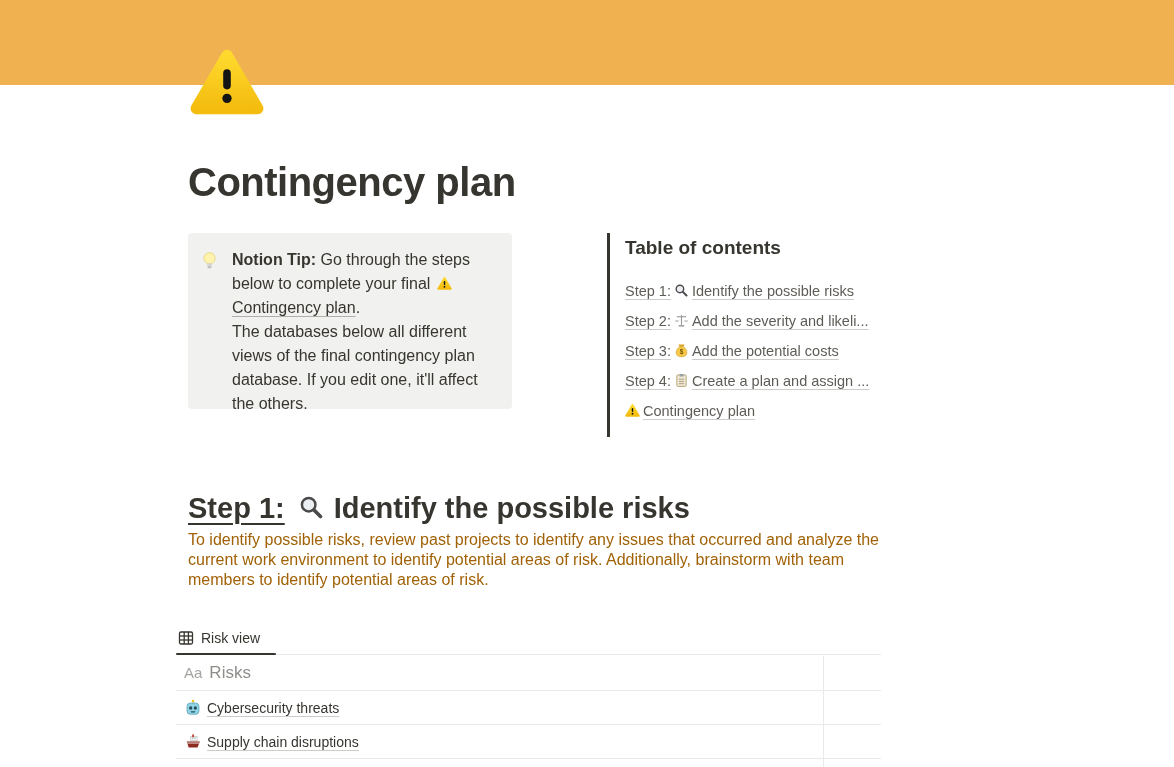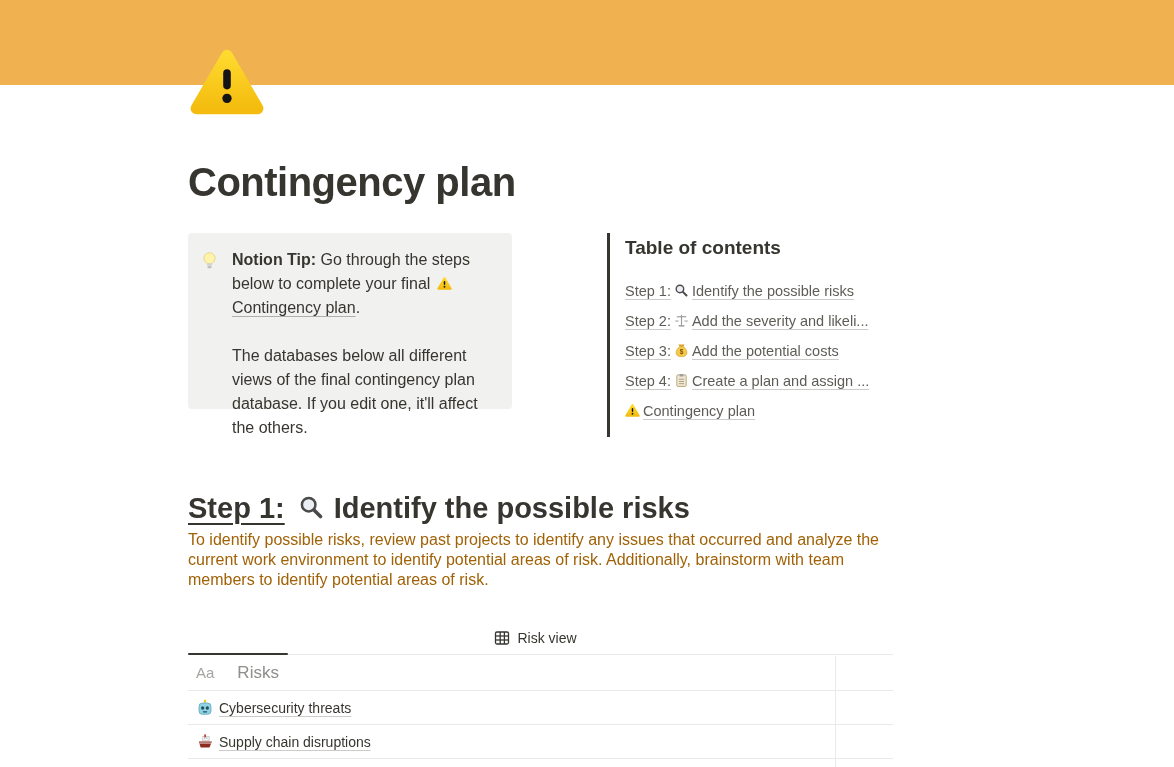--- a/index.html
+++ b/index.html
@@ -15,21 +15,21 @@
   .page-title { position:absolute; left:188px; top:158px; font-size:40px; font-weight:700;
                 letter-spacing:-0.5px; line-height:48px; color:#37352F; }
 
   
   .callout { position:absolute; left:188px; top:233px; width:324px; height:176px;
              background:#F1F1EF; border-radius:4px; padding:15px 16px 15px 12px;
              display:flex; gap:8px; }
   .callout-icon { width:24px; flex:0 0 24px; padding-top:2px; }
   .callout-icon svg { width:19px; height:22px; }
   .callout-body { font-size:16px; line-height:24px; color:#37352F; }
-  .callout-body p + p { margin-top:24px; }
+  .callout-body p + p { }
   .inline-warning svg { width:15px; height:15px; vertical-align:-2px; margin:0 3px 0 2px; }
   .inline-link { color:#37352F; text-decoration:underline;
                  text-decoration-color:rgba(55,53,47,0.35); text-underline-offset:3px; cursor:pointer; }
 
   
   .toc { position:absolute; left:607px; top:233px; width:286px; min-height:187px;
          border-left:3px solid #37352F; padding:4px 0 4px 15px; }
   .toc-title { font-size:19px; font-weight:700; margin-bottom:24px; color:#37352F; }
   .toc-item { display:block; font-size:14.5px; line-height:17px; margin-bottom:13px;
               color:#5E5C57; text-decoration:underline;
@@ -41,30 +41,30 @@
   .step-heading { position:absolute; left:188px; top:490px; font-size:29px; font-weight:700;
                   line-height:37px; color:#37352F; }
   .step-heading .prefix { text-decoration:underline; text-underline-offset:5px;
                           text-decoration-thickness:2px; }
   .step-heading svg { width:27px; height:27px; vertical-align:-3px; margin:0 9px 0 13px; }
 
   .step-body { position:absolute; left:188px; top:530px; width:694px; font-size:16px;
                line-height:20px; color:#a16207; }
 
   
-  .db { position:absolute; left:188px; top:625px; width:705px; height:142px;text-align:center; }
+  .db { position:absolute; left:176px; top:625px; width:705px; height:142px; }
   .db-tabs { position:relative; height:30px; border-bottom:1px solid #E9E9E7; }
   .db-tab { display:inline-flex; align-items:center; gap:7px; height:30px; padding:0 12px 4px 2px;
             font-size:14px; font-weight:500; color:#37352F; cursor:pointer; }
   .db-tab svg { width:16px; height:16px; }
   .tab-indicator { position:absolute; left:0; bottom:-1px; width:100px; height:2.5px;
                    background:#37352F; border-radius:1px; }
   .db-header { display:flex; align-items:center; height:36px; border-bottom:1px solid #E9E9E7;
                padding-left:8px; }
-  .type-icon { font-size:15px; color:#A5A4A1; margin-right:23px; }
+  .type-icon { font-size:15px; color:#A5A4A1; margin-right:7px; }
   .db-header-label { font-size:17px; color:#8F8E8B; }
   .db-row { display:flex; align-items:center; height:34px; border-bottom:1px solid #E9E9E7;
             padding-left:8px; cursor:pointer; }
   .db-row svg { width:18px; height:18px; margin-right:5px; flex:0 0 18px; }
   .db-row-label { font-size:14px; font-weight:500; color:#37352F; text-decoration:underline;
                   text-decoration-color:rgba(55,53,47,0.25); text-underline-offset:3px; }
   .db-row.empty { height:40px; border-bottom:none; }
   .col-sep { position:absolute; left:647px; top:31px; width:1px; height:200px; background:#E9E9E7; }
 
   .hidden-defs { position:absolute; width:0; height:0; }

